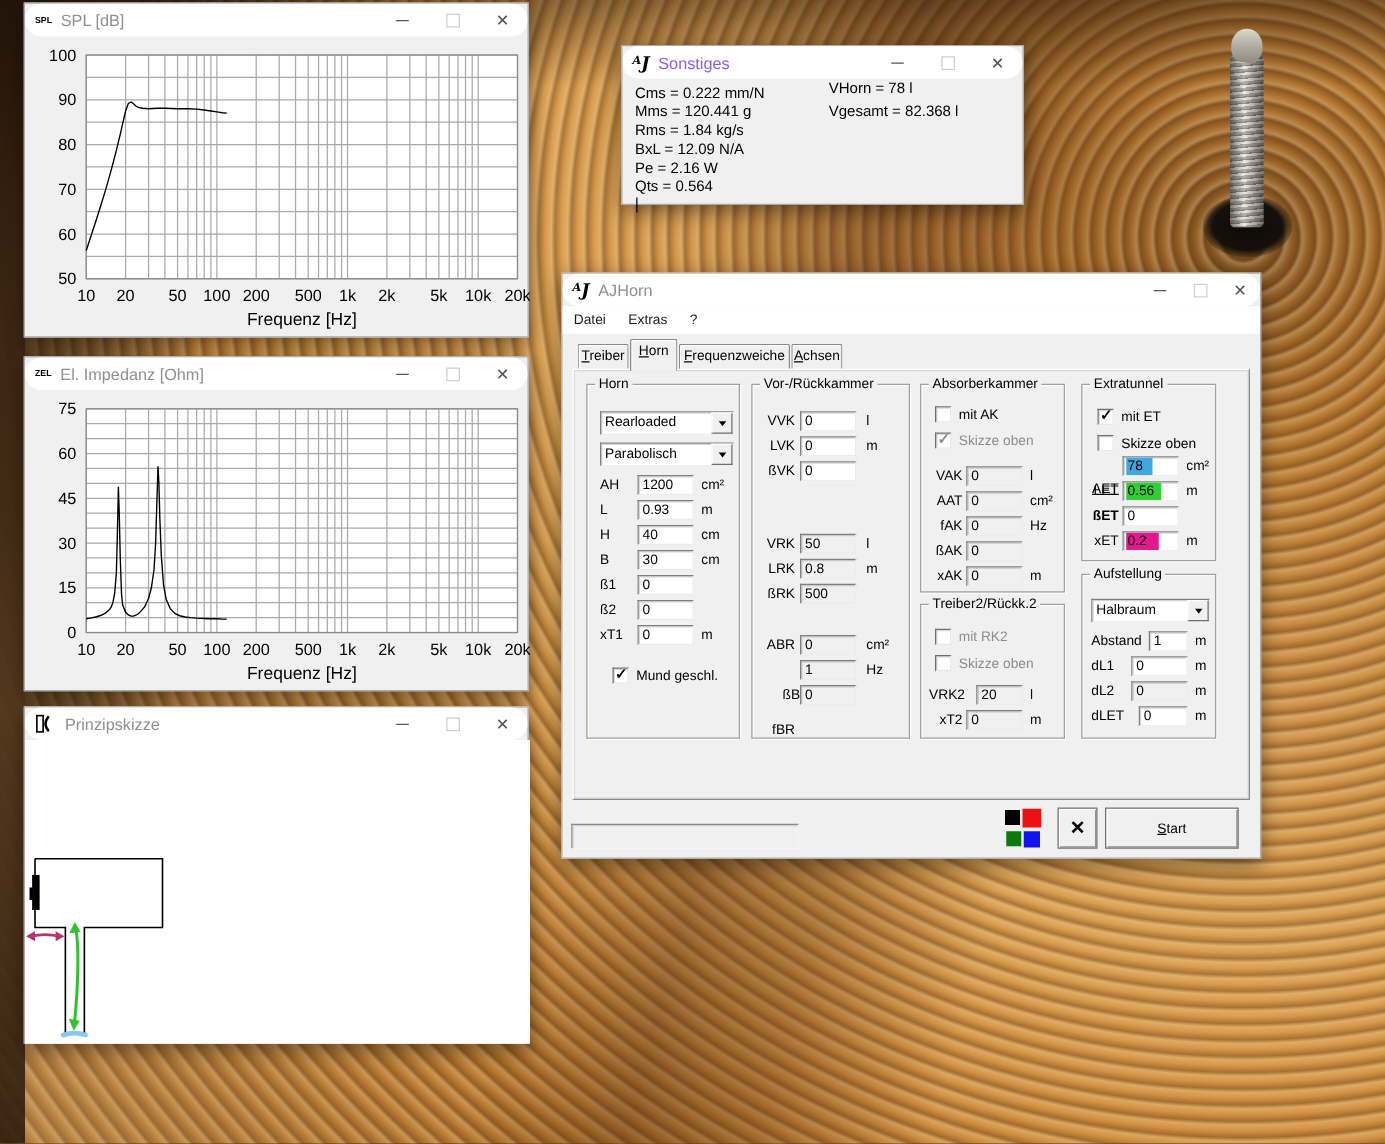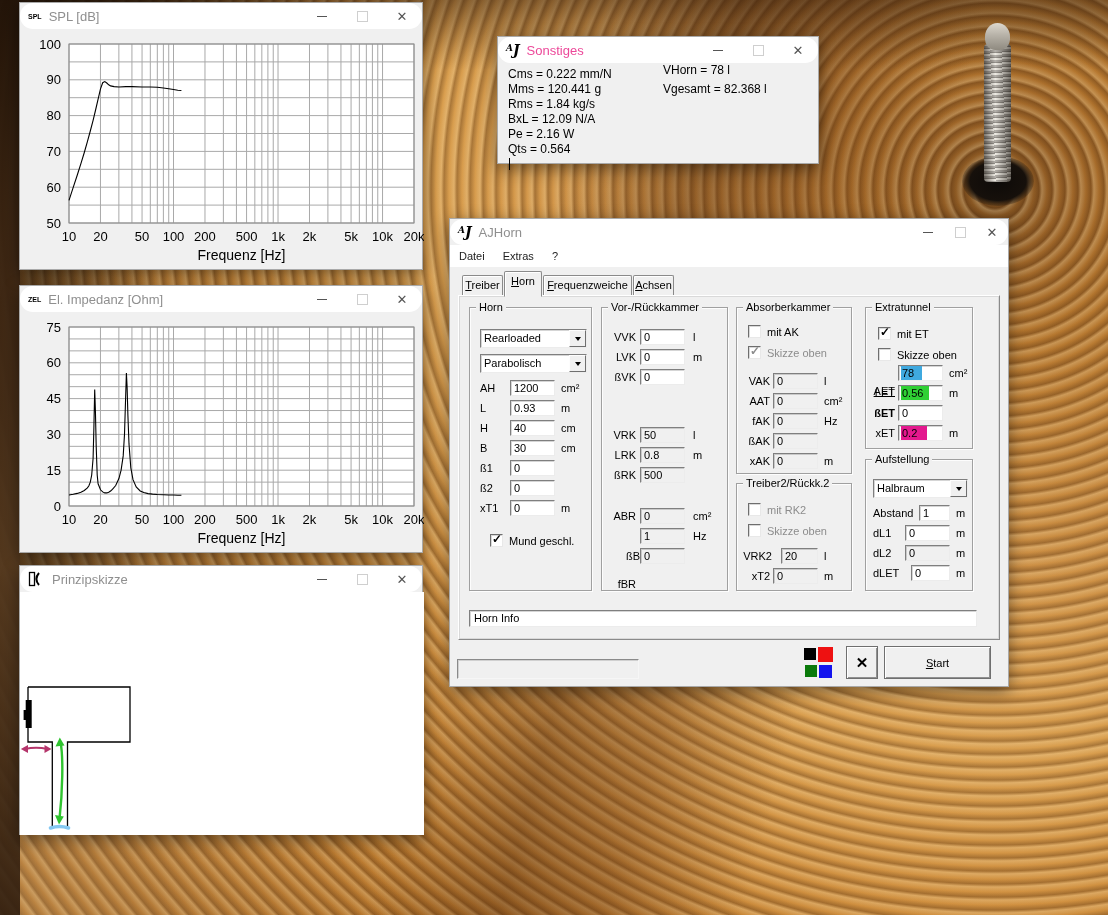--- a/index.html
+++ b/index.html
@@ -27,21 +27,21 @@
       repeating-linear-gradient(175deg,#e8e4da 0 2px,#97928a 2px 4px,#6d6860 4px 5px);}
   .screw-tip{position:absolute;left:23px;top:7px;width:25px;height:27px;border-radius:50% 50% 40% 40%;
     background:linear-gradient(180deg,#ddd8ce 0%,#b7b2a8 45%,#8f8a80 100%);}
 
   
   .win{position:absolute;background:#f0f0f0;border:1px solid #a9a9a9;
        box-shadow:0 5px 16px rgba(0,0,0,.45);box-sizing:border-box;}
   .titlebar{height:26px;background:#ffffff;display:flex;align-items:center;
             padding-left:8px;position:relative;border-radius:13px;}
   .title{font-size:13px;color:#8f8f8f;margin-left:7px;white-space:nowrap;}
-  .title.dark{color:#ec4899;}
+  .title.dark{color:#8b5cf6;}
   .cap-btns{position:absolute;right:0;top:0;height:100%;display:flex;align-items:stretch;}
   .cap-btn{width:40px;display:flex;align-items:center;justify-content:center;}
   .glyph-min{width:10px;height:1px;background:#555;display:block;}
   .glyph-max{width:9px;height:9px;border:1px solid #cfcfcf;display:block;}
   .glyph-close{font-size:13px;color:#555;line-height:1;}
   .icon-txt{font-weight:bold;font-size:7px;color:#000;letter-spacing:0px;}
   .icon-aj{font-family:"DejaVu Serif",serif;font-style:italic;font-weight:bold;color:#000;line-height:1;}
   .icon-aj .a{font-size:9px;vertical-align:4px;}
   .icon-aj .j{font-size:14px;}
 
@@ -556,21 +556,20 @@
     <div class="field" style="left:39px;top:65px;width:45px;">0</div>
     <div class="unit" style="left:90px;top:65px;">m</div>
     <div class="flabel" style="left:7px;top:85px;">dL2</div>
     <div class="field disabled" style="left:39px;top:85px;width:45px;">0</div>
     <div class="unit" style="left:90px;top:85px;">m</div>
     <div class="flabel" style="left:7px;top:105px;">dLET</div>
     <div class="field" style="left:45px;top:105px;width:39px;">0</div>
     <div class="unit" style="left:90px;top:105px;">m</div>
   </div>
 
-  <div class="infofield" style="left:19px;top:391px;width:508px;height:17px;z-index:4;">Horn Info</div>
   <div class="progress" style="left:7px;top:440px;width:182px;height:20px;"></div>
   <div class="swatch" style="left:354px;top:429px;width:12px;height:12px;background:var(--swatch_black);"></div>
   <div class="swatch" style="left:368px;top:428px;width:15px;height:15px;background:var(--swatch_red);"></div>
   <div class="swatch" style="left:355px;top:446px;width:12px;height:12px;background:var(--swatch_green);"></div>
   <div class="swatch" style="left:369px;top:446px;width:13px;height:13px;background:var(--swatch_blue);"></div>
   <div class="btn" style="left:396px;top:427px;width:32px;height:33px;">
       <span class="x-glyph">✕</span>
     </div>
   <div class="btn" style="left:434px;top:427px;width:107px;height:33px;">
       <span class="accel">Start</span>

